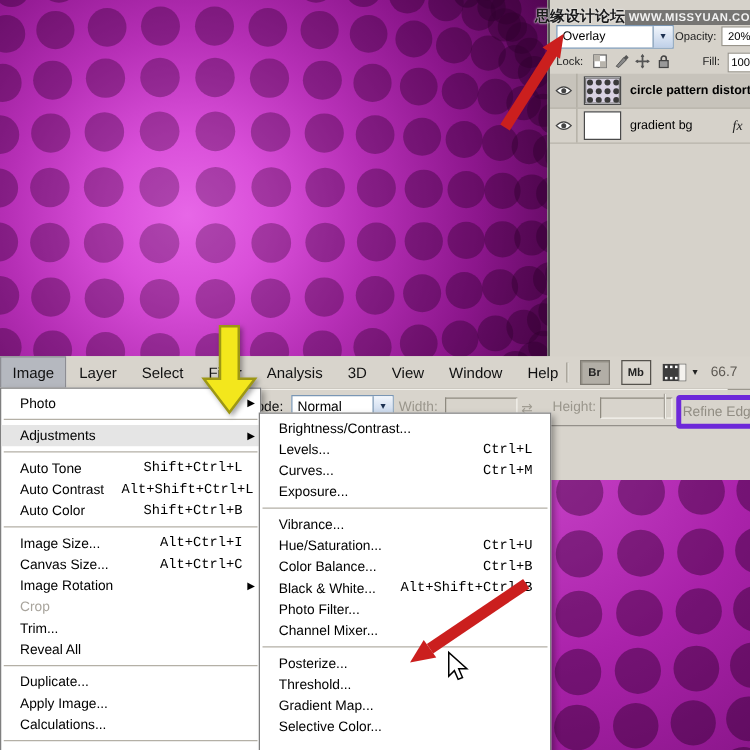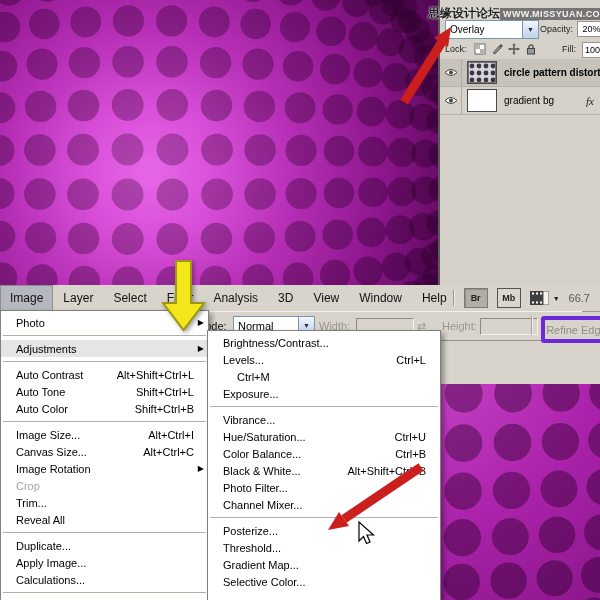--- a/index.html
+++ b/index.html
@@ -61,21 +61,21 @@
               font-size:11px;color:#918d83;display:flex;align-items:center;justify-content:center;background:#d8d4cc;}
   
   .menu{position:absolute;background:#ffffff;border:1px solid #7f7f7f;box-shadow:3px 3px 5px rgba(0,0,0,.35);
         overflow:hidden;padding-top:3px;}
   #image-menu{left:0;top:310px;width:207px;height:290px;z-index:10;}
   #adjustments-menu{left:207px;top:330px;width:232px;height:270px;z-index:11;}
   .menu-row{height:17px;display:flex;align-items:center;padding:0 4px 0 15px;font-size:11px;color:#000;}
   .menu-row.hl{background:#e5e5e5;}
   .menu-row.dis{color:#a8a49c;}
   .menu-row .ml{flex:1;white-space:nowrap;}
-  .menu-row .ms{margin-left:14px;white-space:nowrap;}
+  .menu-row .ms{margin-left:14px;white-space:nowrap;font-family:Liberation Mono, monospace;}
   .menu-row .ma{width:10px;text-align:right;font-size:8px;}
   .menu-sep{height:1px;background:#b4b0a6;margin:4px 2px;}
   
   #overlay{position:absolute;left:0;top:0;width:600px;height:600px;z-index:50;pointer-events:none;}
 </style>
 </head>
 <body>
 
 <svg id="canvas-main" xmlns="http://www.w3.org/2000/svg">
   <defs>
@@ -409,30 +409,30 @@
       <span class="ma">▶</span>
     </div>
     <div class="menu-sep"></div>
     <div class="menu-row hl">
       <span class="ml">Adjustments</span>
       <span class="ms"></span>
       <span class="ma">▶</span>
     </div>
     <div class="menu-sep"></div>
     <div class="menu-row">
+      <span class="ml">Auto Tone</span>
+      <span class="ms">Shift+Ctrl+L</span>
+      <span class="ma"></span>
+    </div>
+    <div class="menu-row">
       <span class="ml">Auto Contrast</span>
       <span class="ms">Alt+Shift+Ctrl+L</span>
       <span class="ma"></span>
     </div>
     <div class="menu-row">
-      <span class="ml">Auto Tone</span>
-      <span class="ms">Shift+Ctrl+L</span>
-      <span class="ma"></span>
-    </div>
-    <div class="menu-row">
       <span class="ml">Auto Color</span>
       <span class="ms">Shift+Ctrl+B</span>
       <span class="ma"></span>
     </div>
     <div class="menu-sep"></div>
     <div class="menu-row">
       <span class="ml">Image Size...</span>
       <span class="ms">Alt+Ctrl+I</span>
       <span class="ma"></span>
     </div>
@@ -489,20 +489,21 @@
       <span class="ml">Brightness/Contrast...</span>
       <span class="ms"></span>
       <span class="ma"></span>
     </div>
     <div class="menu-row">
       <span class="ml">Levels...</span>
       <span class="ms">Ctrl+L</span>
       <span class="ma"></span>
     </div>
     <div class="menu-row">
+      <span class="ml">Curves...</span>
       <span class="ms">Ctrl+M</span>
       <span class="ma"></span>
     </div>
     <div class="menu-row">
       <span class="ml">Exposure...</span>
       <span class="ms"></span>
       <span class="ma"></span>
     </div>
     <div class="menu-sep"></div>
     <div class="menu-row">

